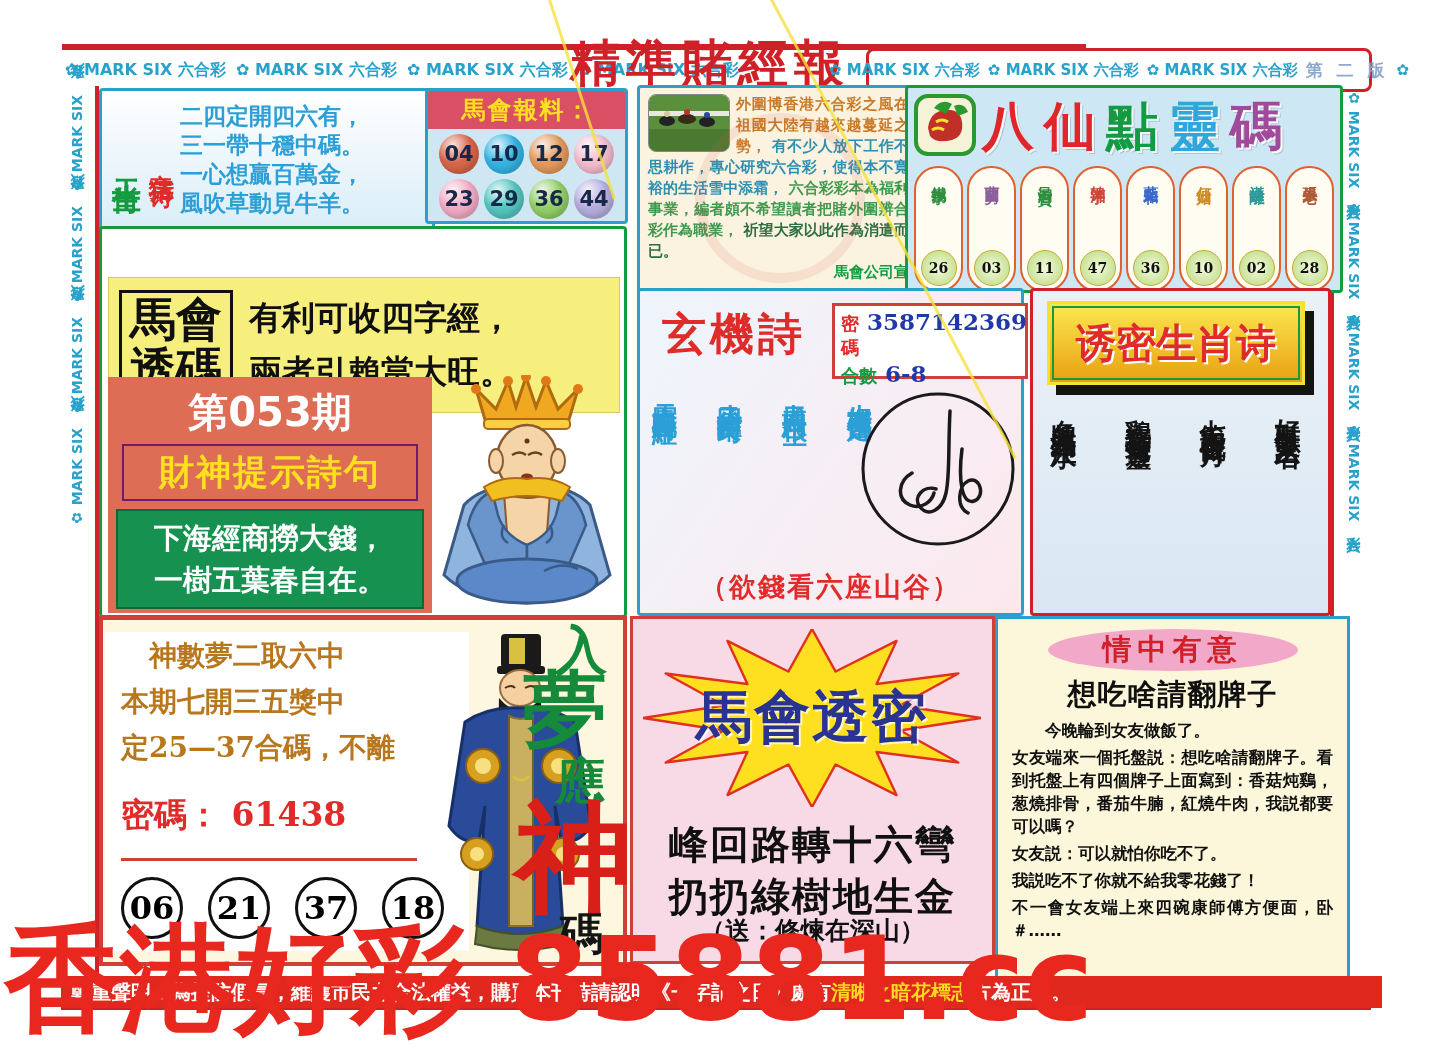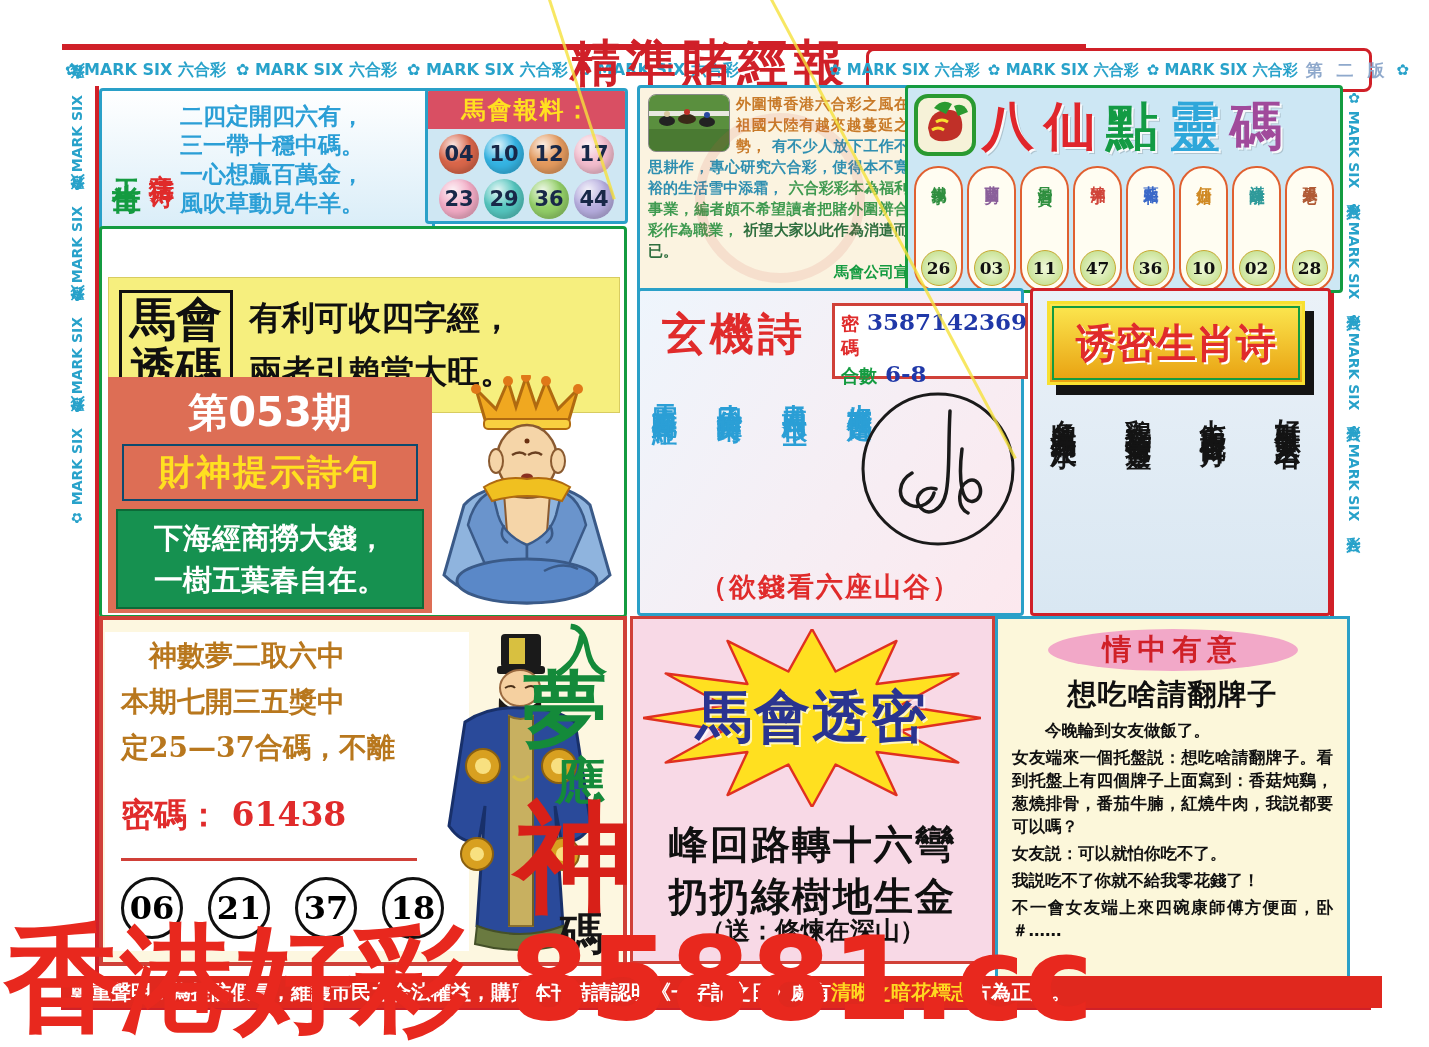--- a/index.html
+++ b/index.html
@@ -64,33 +64,33 @@
              background:#cde7f4;padding:4px 6px;}
   .eight-hd{display:flex;align-items:center;gap:6px;height:70px;}
   .eight-title{display:flex;gap:10px;font-size:52px;font-weight:bold;font-family:"DejaVu Serif",serif;
                text-shadow:2px 2px 0 rgba(255,255,255,.9),3px 3px 0 rgba(0,0,0,.15);}
   .pills{display:flex;justify-content:space-between;margin-top:4px;}
   .pill{width:45px;height:112px;background:#fffdf2;border:2px solid #e06030;border-radius:24px;
         display:flex;flex-direction:column;align-items:center;justify-content:space-between;padding:6px 0 4px 0;}
   .pill-name{writing-mode:vertical-rl;font-size:15px;font-weight:bold;letter-spacing:2px;line-height:1;}
   .pill-num{width:34px;height:34px;border-radius:50%;background:radial-gradient(#f2fadc,#b9d97c);
             border:1px solid #c8a830;display:flex;align-items:center;justify-content:center;
-            font-family:"DejaVu Serif",serif;font-size:17px;font-weight:bold;color:#101010;margin-top:30px;}
+            font-family:"DejaVu Serif",serif;font-size:14px;font-weight:bold;color:#101010;margin-top:30px;}
 
   
   .box-leftmid{left:99px;top:226px;width:522px;height:386px;border:3px solid #149b40;border-radius:4px;background:#ffffff;}
   .touma{position:absolute;left:6px;top:8px;width:502px;height:134px;background:#f6ef7e;border:1px solid #d8cc60;
          display:flex;align-items:center;padding:0 4px;margin-top:40px;}
   .touma-label{border:3px solid #101010;margin:6px;padding:2px 8px;font-family:"DejaVu Serif",serif;
                font-size:46px;font-weight:bold;line-height:1.08;color:#101010;}
   .touma-text{font-family:"DejaVu Serif",serif;font-size:33px;font-weight:bold;color:#101010;
               line-height:1.65;white-space:nowrap;margin-left:10px;}
   .issue-wrap{position:absolute;left:6px;top:148px;width:320px;height:232px;background:#dd6e55;padding:2px;}
   .issue-no{color:#ffffff;font-size:40px;font-weight:bold;text-align:center;padding:6px 0 4px 0;}
-  .issue-sub{border:2px solid #0c4a6e;margin:0 12px;color:#ffe020;font-size:35px;font-weight:bold;
+  .issue-sub{border:2px solid #701a75;margin:0 12px;color:#ffe020;font-size:35px;font-weight:bold;
              text-align:center;padding:3px 0;letter-spacing:2px;}
   .issue-poem{background:#169150;border:2px solid #0c6a38;margin:8px 6px 0 6px;color:#ffffff;
               font-size:29px;font-weight:bold;text-align:center;line-height:42px;padding:6px 0;}
   .buddha{position:absolute;left:332px;top:146px;width:184px;height:234px;}
 
   
   .box-xuanji{left:637px;top:288px;width:381px;height:322px;border:3px solid #2aa0c8;border-radius:4px;
               background:linear-gradient(125deg,#eef5fc 0%,#f6eef4 55%,#fce8ee 100%);}
   .xuanji-title{position:absolute;left:22px;top:14px;color:#e02b2b;font-size:44px;font-weight:bold;
                 font-family:"DejaVu Serif",serif;letter-spacing:4px;}

